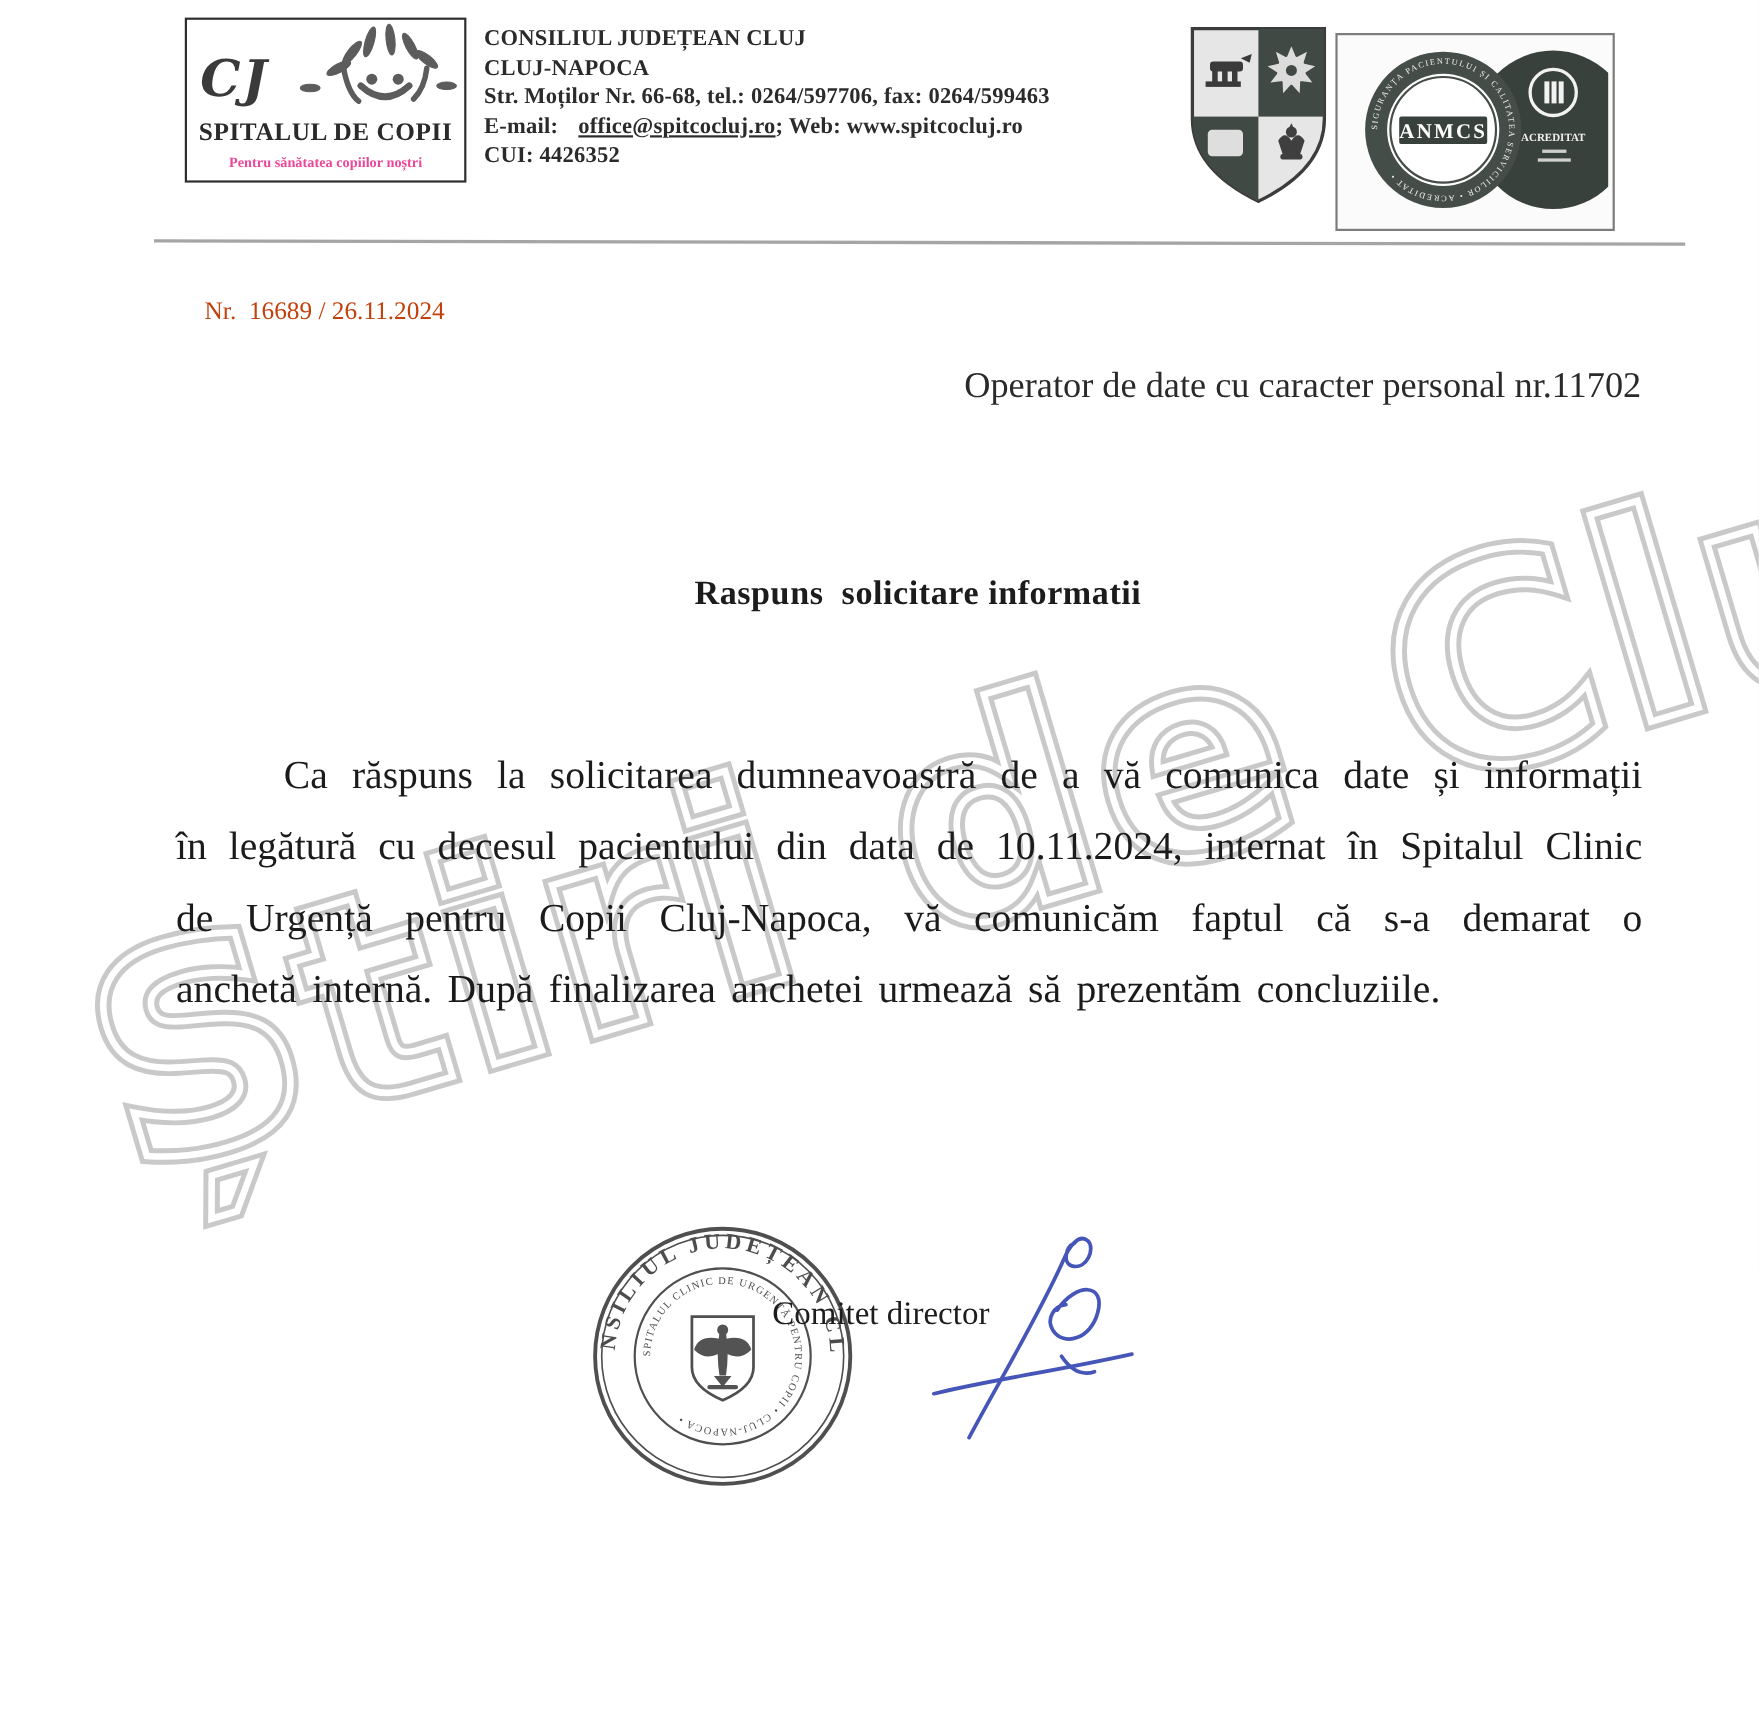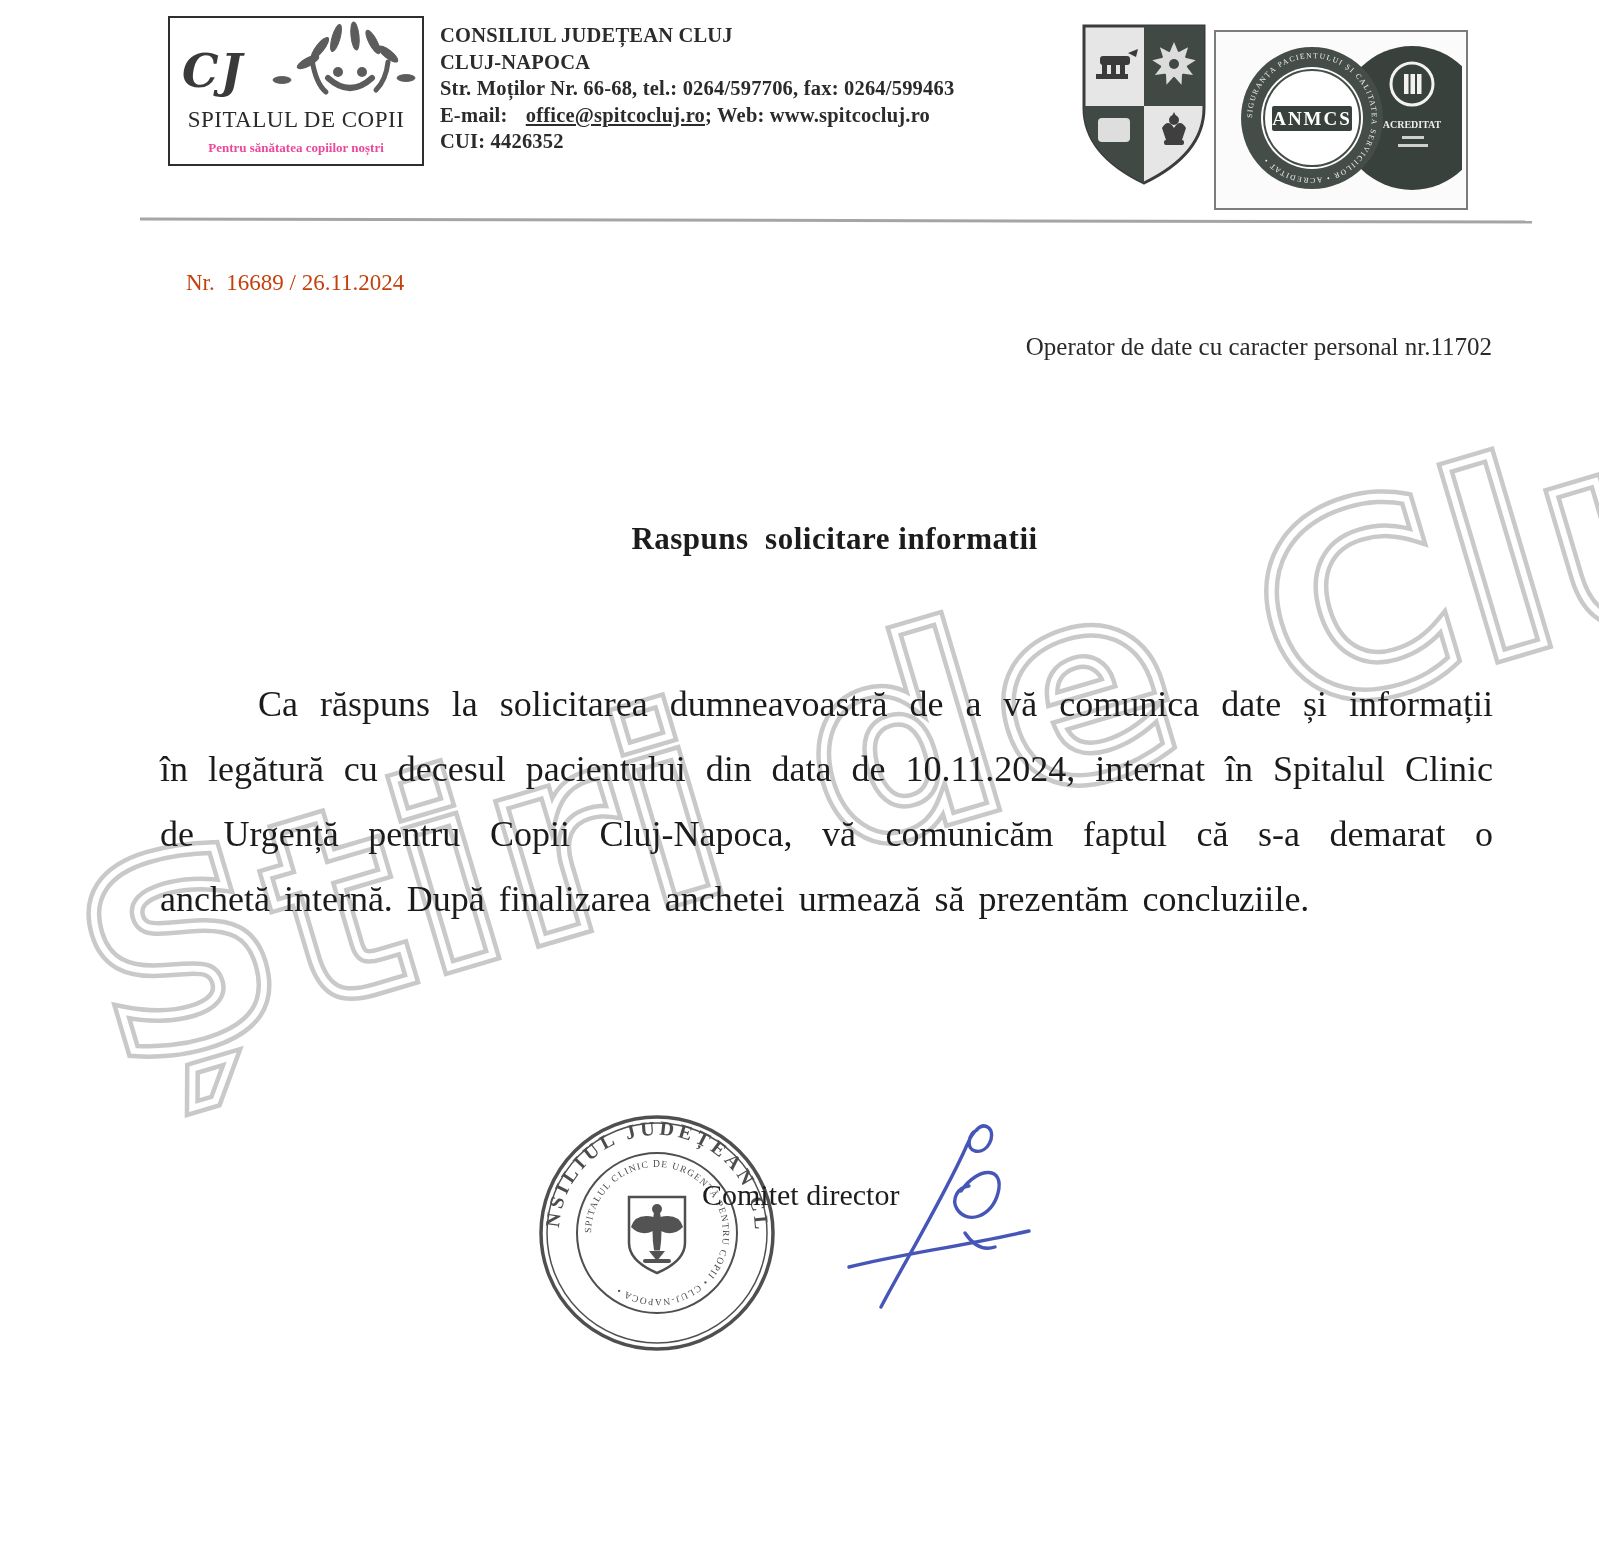--- a/index.html
+++ b/index.html
@@ -24,21 +24,21 @@
     border:2.5px solid #2e2e2e;background:#fff;
   }
   .cj-script{
     position:absolute;left:12px;top:26px;
     font-family:"DejaVu Serif",serif;font-style:italic;font-weight:bold;
     font-size:46px;color:#3a3a3a;letter-spacing:2px;text-align:center;
   }
   .sun-svg{position:absolute;right:2px;top:2px;}
   .logo-name{
     position:absolute;left:0;right:0;bottom:31px;text-align:center;
-    font-weight:normal;font-size:23px;letter-spacing:0.5px;color:#2a2a2a;
+    font-weight:bold;font-size:23px;letter-spacing:0.5px;color:#2a2a2a;
   }
   .logo-tagline{
     position:absolute;left:0;right:0;bottom:8px;text-align:center;
     font-weight:bold;font-size:13px;color:#ec4899;
   }
   .letterhead{
     position:absolute;left:440px;top:22px;z-index:2;
     font-weight:bold;font-size:20.5px;line-height:26.5px;
     color:#2b2b2b;letter-spacing:0.2px;white-space:nowrap;
   }
@@ -51,21 +51,21 @@
   .header-divider{
     position:absolute;left:140px;top:219px;width:1392px;height:2.5px;
     background:#8f8f8f;transform:rotate(0.12deg);z-index:2;opacity:.8;
   }
   
   .ref-number{
     position:absolute;left:162px;top:270px;font-size:23px;color:#c2410c;
     white-space:pre;z-index:2;margin-left:24px;
   }
   .operator-note{
-    position:absolute;right:107px;top:333px;font-size:25px;color:#2a2a2a;
+    position:absolute;right:107px;top:333px;font-size:33px;color:#2a2a2a;
     white-space:pre;z-index:2;
   }
   
   .doc-title{
     position:absolute;left:35px;top:521px;width:1599px;text-align:center;
     font-weight:bold;font-size:31px;letter-spacing:0.5px;color:#1c1c1c;
     white-space:pre;z-index:2;
   }
   .body-par{
     position:absolute;left:160px;top:672px;width:1333px;z-index:2;

